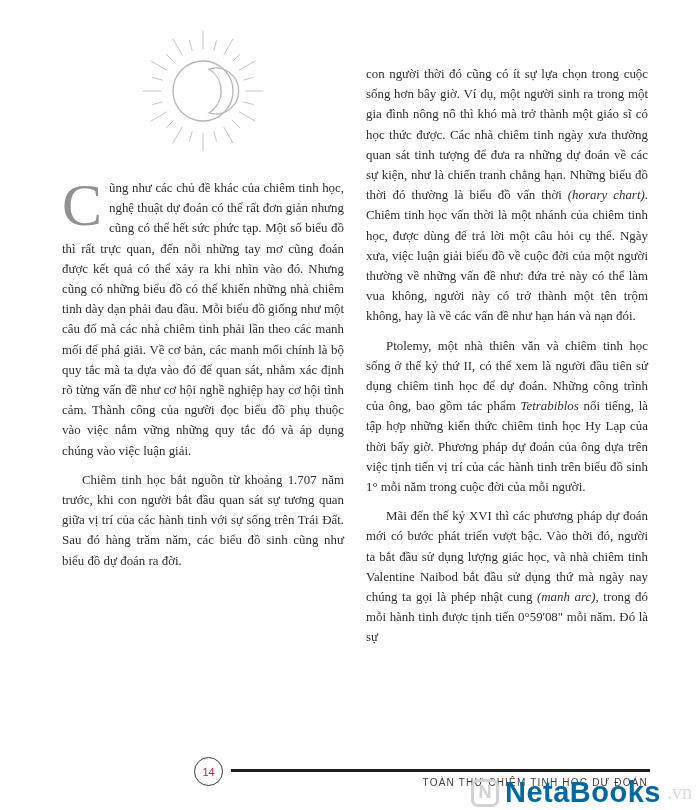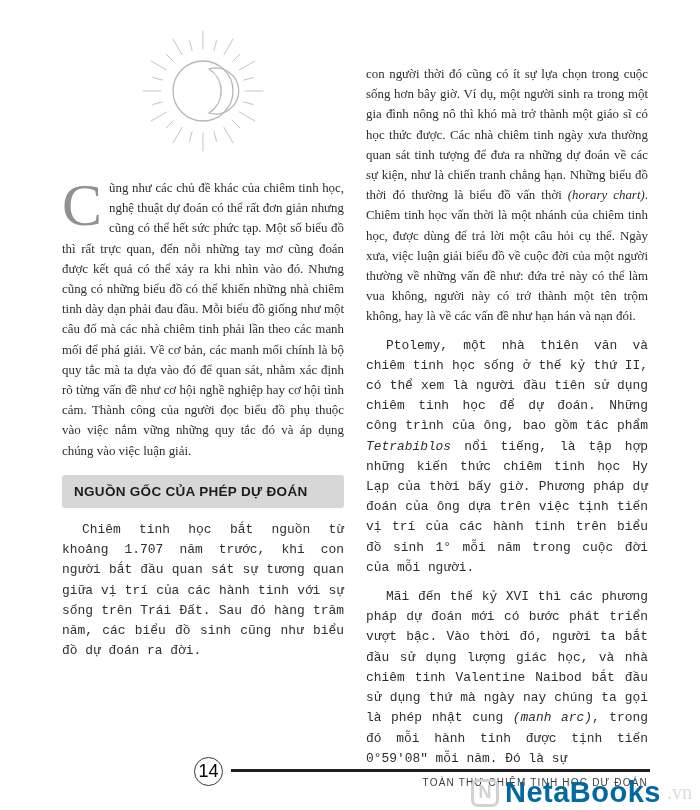--- a/index.html
+++ b/index.html
@@ -19,21 +19,21 @@
   .col {
     position:absolute;
     width:282px;
     font-size:12.9px;
     line-height:20.2px;
     text-align:justify;
   }
   .col-left  { left:62px;  top:178px; }
   .col-right { left:366px; top:64px;  }
   .para { margin:0 0 9px 0; }
-  .indent { text-indent:20px;font-family:Liberation Mono, monospace; }
+  .indent { text-indent:20px; }
   .it { font-style:italic; }
   .dropcap {
     float:left;
     font-size:60px;
     line-height:48px;
     color:#919191;
     padding:3px 7px 0 0;
     font-family:"Liberation Serif", serif;
   }
   .section-heading {
@@ -49,21 +49,21 @@
     text-align:left;
   }
   
   .page-number-circle {
     position:absolute; left:194px; top:757px;
     width:29px; height:29px;
     border:1.5px solid #3a3a3a;
     border-radius:50%;
     display:flex; align-items:center; justify-content:center;
     font-family:"Liberation Sans", sans-serif;
-    font-size:18px; color:#000000;
+    font-size:11px; color:#be185d;
     background:#fff;
     z-index:2;
   }
   .footer-rule {
     position:absolute; left:231px; top:769px;
     width:419px; height:3px;
     background:#1f1f1f;
   }
   .footer-title {
     position:absolute; right:52px; top:777px;
@@ -130,23 +130,20 @@
         </g>
       <circle cx="81" cy="74" r="30" fill="none" stroke="#b7b7b7" stroke-width="1.3"></circle>
       <path d="M 87 52 A 23 23 0 1 1 87 96 A 26 26 0 0 0 87 52 Z" fill="none" stroke="#b7b7b7" stroke-width="1.3"></path>
     </svg>
   </div>
 
   <div class="col col-left">
     <p class="para">
       <span class="dropcap">C</span><span>ũng như các chủ đề khác của chiêm tinh học, nghệ thuật dự đoán có thể rất đơn giản nhưng cũng có thể hết sức phức tạp. Một số biểu đồ thì rất trực quan, đến nỗi những tay mơ cũng đoán được kết quả có thể xảy ra khi nhìn vào đó. Nhưng cũng có những biểu đồ có thể khiến những nhà chiêm tinh dày dạn phải đau đầu. Mỗi biểu đồ giống như một câu đố mà các nhà chiêm tinh phải lần theo các manh mối để phá giải. Về cơ bản, các manh mối chính là bộ quy tắc mà ta dựa vào đó để quan sát, nhằm xác định rõ từng vấn đề như cơ hội nghề nghiệp hay cơ hội tình cảm. Thành công của người đọc biểu đồ phụ thuộc vào việc nắm vững những quy tắc đó và áp dụng chúng vào việc luận giải.</span>
     </p>
-    <div class="section-heading">
-      <span>NGUỒN GỐC CỦA PHÉP DỰ ĐOÁN</span>
-    </div>
     <p class="para indent">Chiêm tinh học bắt nguồn từ khoảng 1.707 năm trước, khi con người bắt đầu quan sát sự tương quan giữa vị trí của các hành tinh với sự sống trên Trái Đất. Sau đó hàng trăm năm, các biểu đồ sinh cũng như biểu đồ dự đoán ra đời.</p>
   </div>
 
   <div class="col col-right">
     <p class="para"><span>con người thời đó cũng có ít sự lựa chọn trong cuộc sống hơn bây giờ. Ví dụ, một người sinh ra trong một gia đình nông nô thì khó mà trở thành một giáo sĩ có học thức được. Các nhà chiêm tinh ngày xưa thường quan sát tinh tượng để đưa ra những dự đoán về các sự kiện, như là chiến tranh chẳng hạn. Những biểu đồ thời đó thường là biểu đồ vấn thời </span><span class="it">(horary chart)</span><span>. Chiêm tinh học vấn thời là một nhánh của chiêm tinh học, được dùng để trả lời một câu hỏi cụ thể. Ngày xưa, việc luận giải biểu đồ về cuộc đời của một người thường về những vấn đề như: đứa trẻ này có thể làm vua không, người này có trở thành một tên trộm không, hay là về các vấn đề như hạn hán và nạn đói.</span></p>
     <p class="para indent"><span>Ptolemy, một nhà thiên văn và chiêm tinh học sống ở thế kỷ thứ II, có thể xem là người đầu tiên sử dụng chiêm tinh học để dự đoán. Những công trình của ông, bao gồm tác phẩm </span><span class="it">Tetrabiblos</span><span> nổi tiếng, là tập hợp những kiến thức chiêm tinh học Hy Lạp của thời bấy giờ. Phương pháp dự đoán của ông dựa trên việc tịnh tiến vị trí của các hành tinh trên biểu đồ sinh 1° mỗi năm trong cuộc đời của mỗi người.</span></p>
     <p class="para indent"><span>Mãi đến thế kỷ XVI thì các phương pháp dự đoán mới có bước phát triển vượt bậc. Vào thời đó, người ta bắt đầu sử dụng lượng giác học, và nhà chiêm tinh Valentine Naibod bắt đầu sử dụng thứ mà ngày nay chúng ta gọi là phép nhật cung </span><span class="it">(manh arc)</span><span>, trong đó mỗi hành tinh được tịnh tiến 0°59'08" mỗi năm. Đó là sự</span></p>
   </div>
 
   <div class="page-number-circle">

